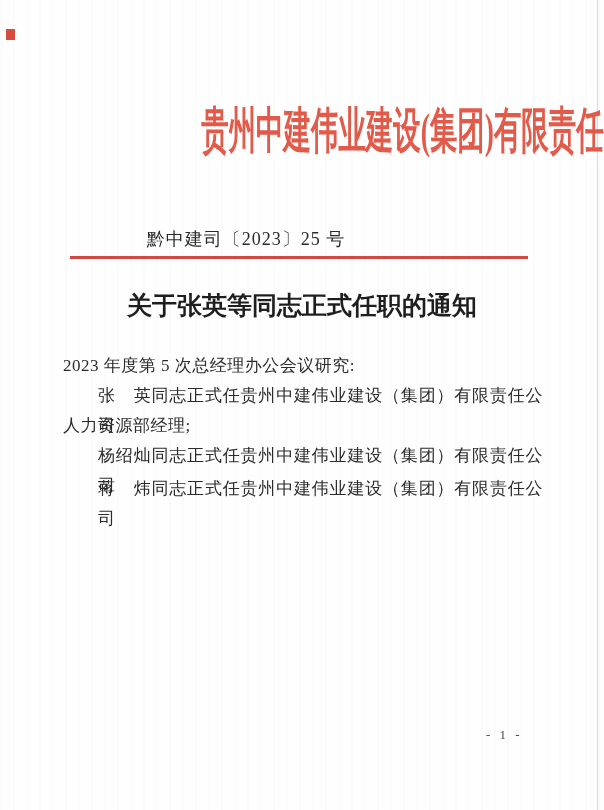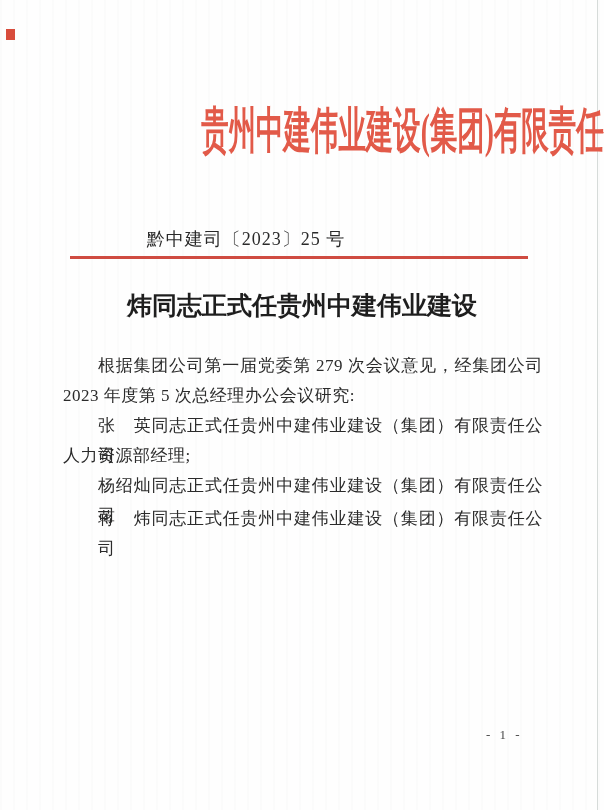--- a/index.html
+++ b/index.html
@@ -127,24 +127,23 @@
   <div class="corner-mark"></div>
 
   <div class="org-title-wrap">
     <span class="org-title">贵州中建伟业建设(集团)有限责任公司文件</span>
   </div>
 
   <div class="doc-number">黔中建司〔2023〕25 号</div>
 
   <div class="red-rule"></div>
 
-  <div class="doc-title">炜同志正式任贵州中建伟业建设</div>
+  <div class="doc-title">关于张英等同志正式任职的通知</div>
 
   <div class="body-text">
-    <div class="line indent">根据集团公司第一届党委第 279 次会议意见，经集团公司</div>
     <div class="line">2023 年度第 5 次总经理办公会议研究:</div>
     <div class="line indent">张　英同志正式任贵州中建伟业建设（集团）有限责任公司</div>
     <div class="line">人力资源部经理;</div>
     <div class="line indent">杨绍灿同志正式任贵州中建伟业建设（集团）有限责任公司</div>
     <div class="line indent gap-before">蒋　炜同志正式任贵州中建伟业建设（集团）有限责任公司</div>
   </div>
 
   <div class="page-number">- 1 -</div>
 
 </div>

